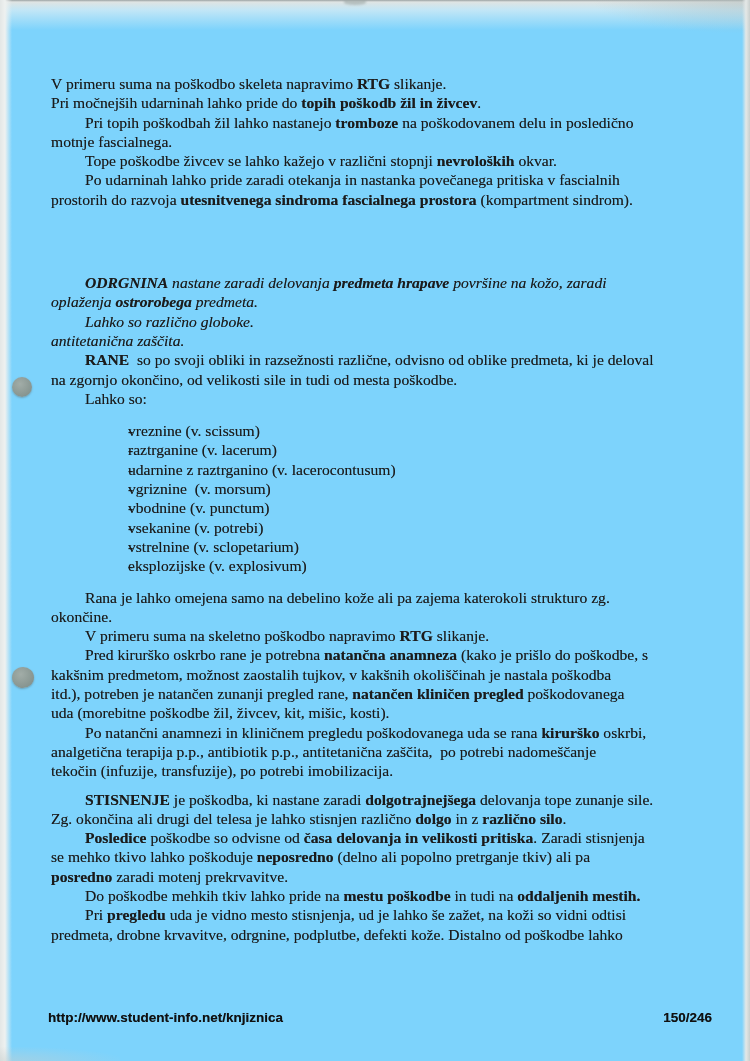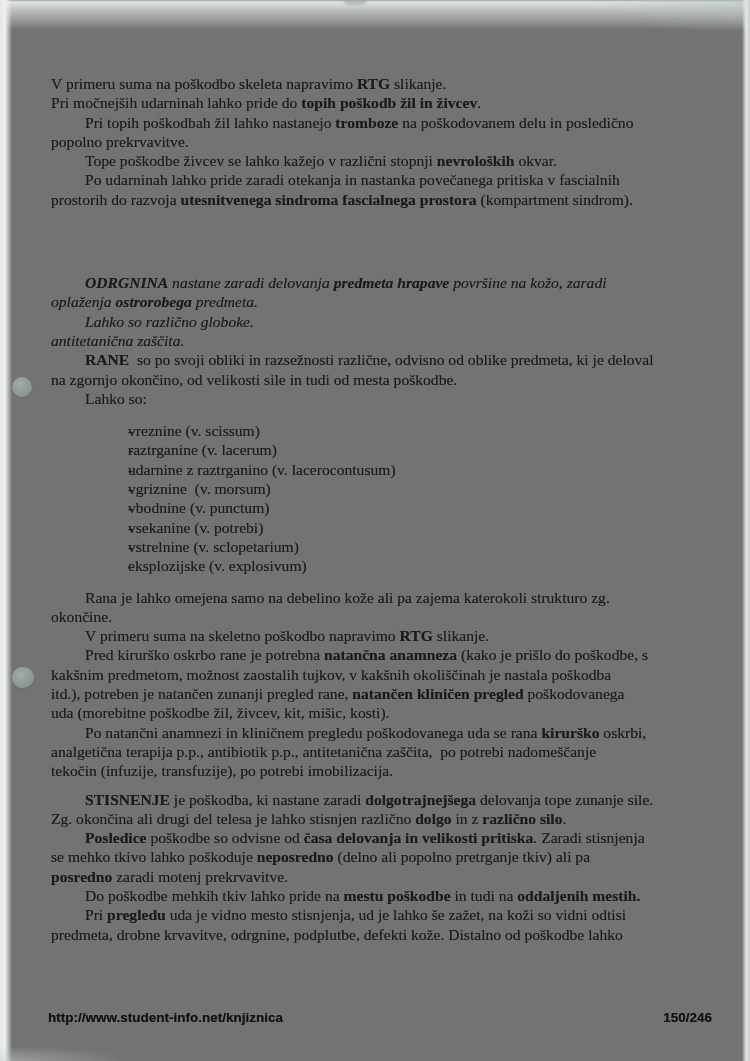--- a/index.html
+++ b/index.html
@@ -5,21 +5,21 @@
   * { margin:0; padding:0; box-sizing:border-box; }
   html,body { width:750px; height:1061px; }
   body {
     background:#fbfbfa;
     font-family:"Liberation Serif", serif;
     overflow:hidden;
     position:relative;
   }
   .scan {
     position:absolute; inset:0;
-    background:#737373;
+    background:#7dd3fc;
   }
   
   .edge-top {
     position:absolute; top:0; left:0; right:0; height:30px;
     background:linear-gradient(to bottom, #9aa2a2 0px, #dfe4e3 2px, rgba(240,243,242,0.6) 10px, rgba(250,250,249,0) 30px);
     pointer-events:none;
   }
   .edge-top-right {
     position:absolute; top:0; right:0; width:160px; height:34px;
     background:radial-gradient(ellipse at top right, rgba(180,190,189,0.55), rgba(180,190,189,0) 70%);
@@ -95,21 +95,21 @@
   <div class="edge-bottom-left"></div>
   <div class="staple-mark"></div>
   <div class="punch-hole hole-1"></div>
   <div class="punch-hole hole-2"></div>
 
   <main class="body-text">
       <div class="para">
         <div class="line"><span>V primeru suma na poškodbo skeleta napravimo </span><span class="b">RTG</span><span> slikanje.</span></div>
         <div class="line"><span>Pri močnejših udarninah lahko pride do </span><span class="b">topih poškodb žil in živcev</span><span>.</span></div>
         <div class="line indent"><span>Pri topih poškodbah žil lahko nastanejo </span><span class="b">tromboze</span><span> na poškodovanem delu in posledično</span></div>
-        <div class="line"><span>popolno prekrvavitve.</span></div>
+        <div class="line"><span>motnje fascialnega.</span></div>
         <div class="line indent"><span>Tope poškodbe živcev se lahko kažejo v različni stopnji </span><span class="b">nevroloških</span><span> okvar.</span></div>
         <div class="line indent"><span>Po udarninah lahko pride zaradi otekanja in nastanka povečanega pritiska v fascialnih</span></div>
         <div class="line"><span>prostorih do razvoja </span><span class="b">utesnitvenega sindroma fascialnega prostora</span><span> (kompartment sindrom).</span></div>
       </div>
       <div class="para">
         <div class="line indent"><span class="b">ODRGNINA</span><span> nastane zaradi delovanja </span><span class="b">predmeta hrapave</span><span> površine na kožo, zaradi</span></div>
         <div class="line"><span>oplaženja </span><span class="b">ostrorobega</span><span> predmeta.</span></div>
         <div class="line indent"><span>Lahko so različno globoke.</span></div>
         <div class="line"><span>antitetanična zaščita.</span></div>
       </div>

